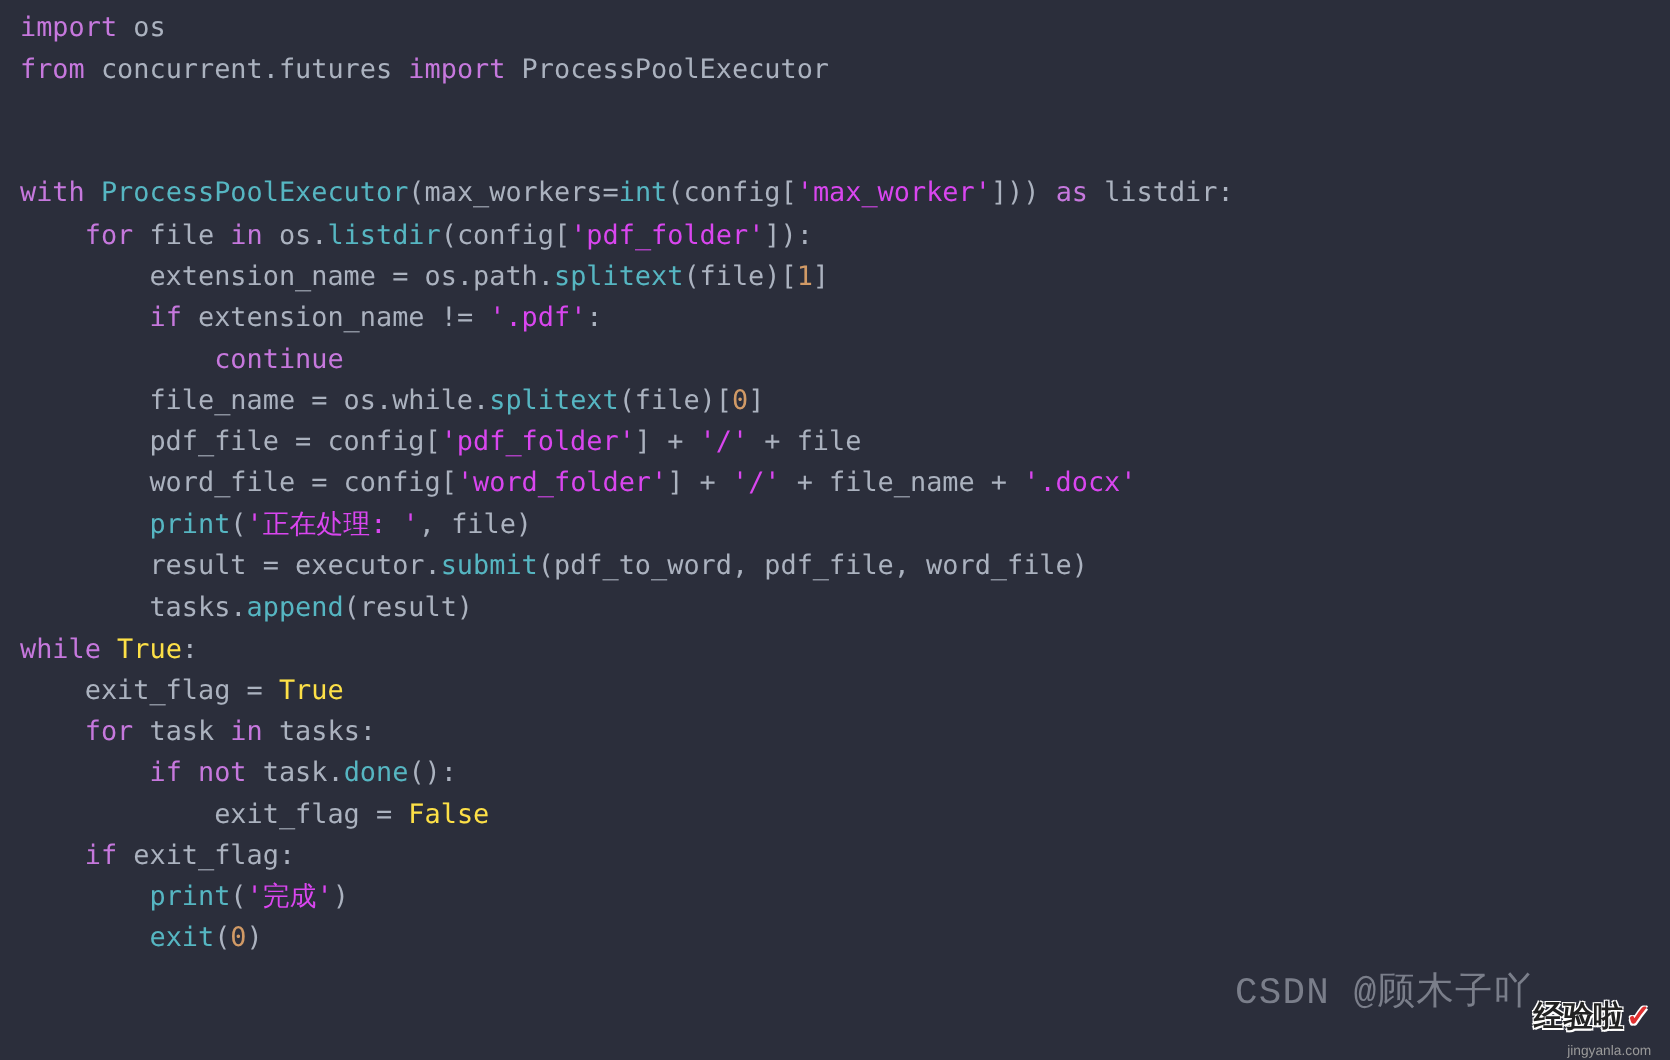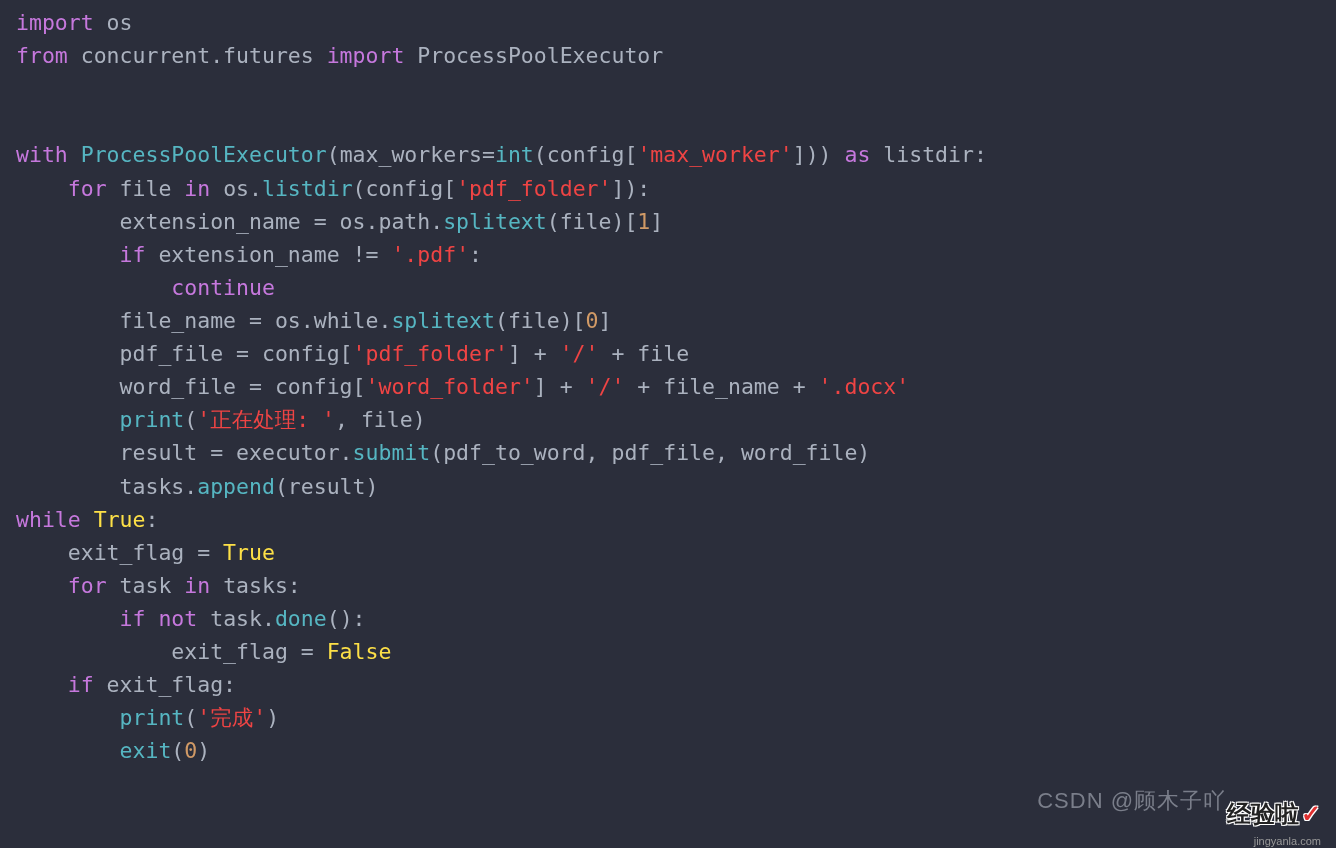--- a/index.html
+++ b/index.html
@@ -17,31 +17,31 @@
   }
   pre {
     margin: 0;
     padding: 6px 16px;
     white-space: pre;
     font-family: inherit;
   }
   .kw  { color: #c678dd; }   
   .id  { color: #abb2bf; }   
   .fn  { color: #56b6c2; }   
-  .str { color: #ef4444; }   
+  .str { color: #d946ef; }   
   .num { color: #d19a66; }   
   .cst { color: #fde047; }   
 
   .watermark1 {
     position: absolute;
     bottom: 30px;
     right: 110px;
     color: #7a7e8a;
-    font-size: 22px;
-    font-family: Liberation Sans, sans-serif;
+    font-size: 30px;
+    font-family: Liberation Mono, monospace;
     letter-spacing: 1px;
   }
   .wmk-label {
     position:absolute;
     bottom:15px;
     right:15px;
     font-family: "Microsoft YaHei", sans-serif;
     font-size:24px;
     font-weight:bold;
     color:#222;

